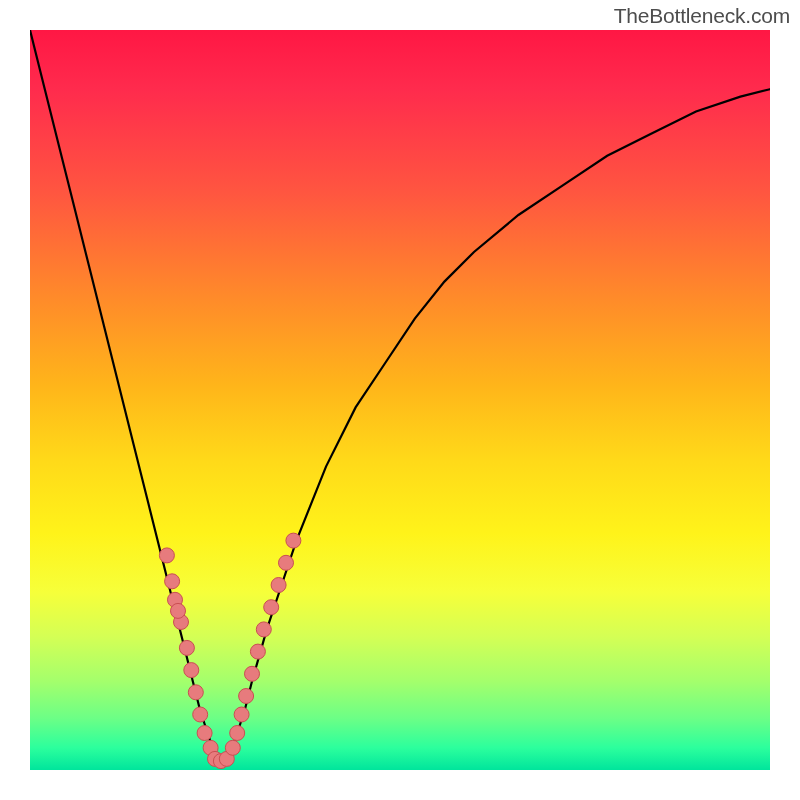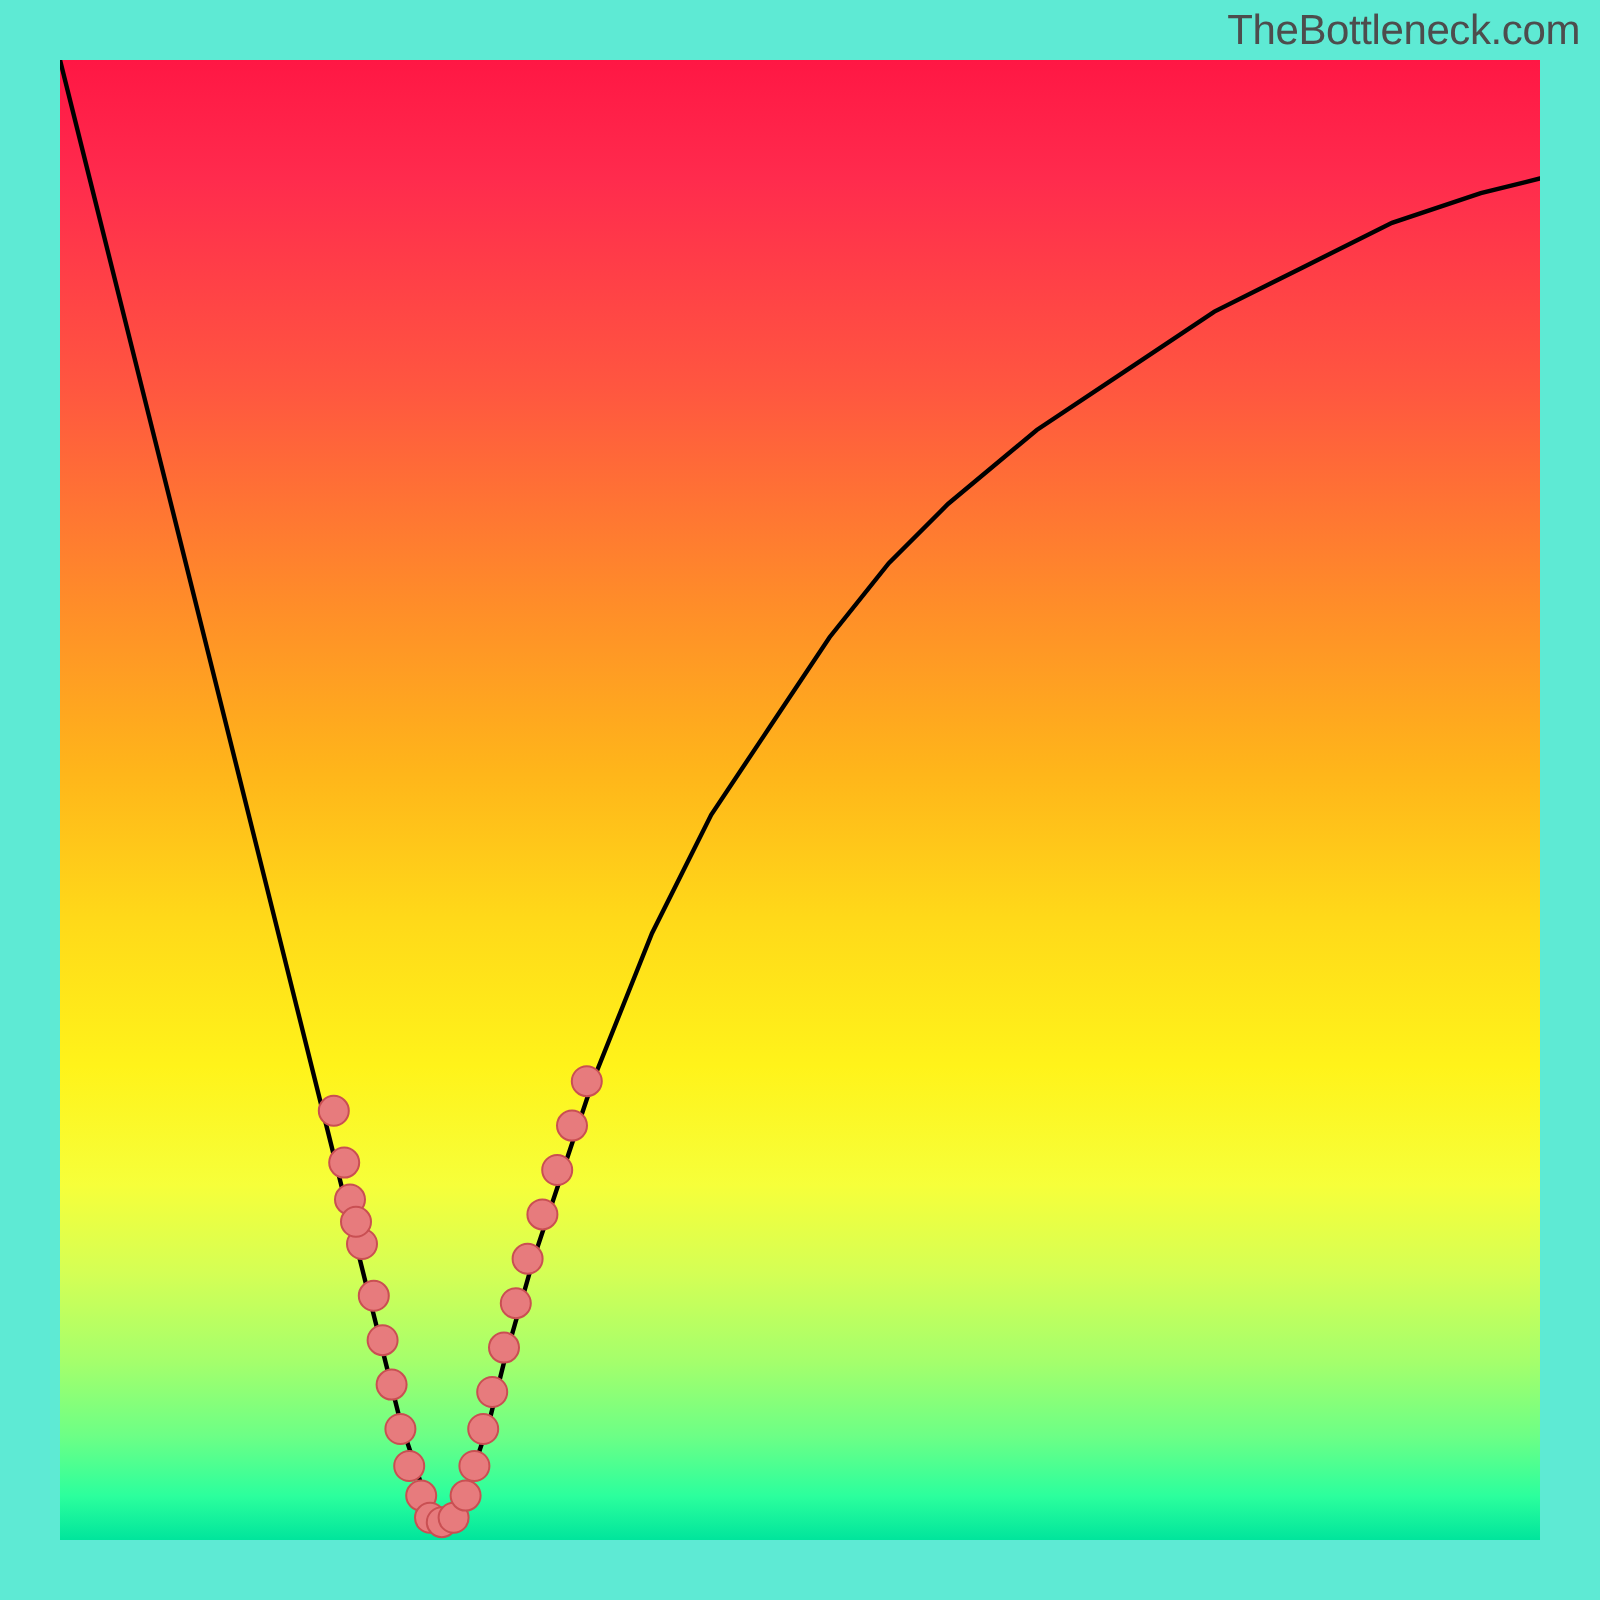--- a/index.html
+++ b/index.html
@@ -10,21 +10,21 @@
     overflow: hidden;
     background: #000;
     font-family: Arial, Helvetica, sans-serif;
   }
   .frame {
     position: absolute;
     top: 0;
     left: 0;
     width: 800px;
     height: 800px;
-    background: #5eead4;
+    background: #ffffff;
   }
   .plot {
     position: absolute;
     top: 30px;
     left: 30px;
     width: 740px;
     height: 740px;
     
     background: linear-gradient(
       to bottom,

